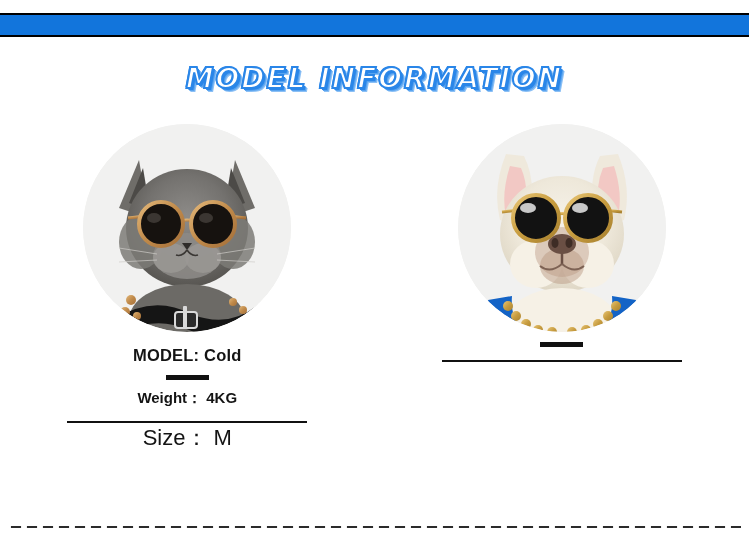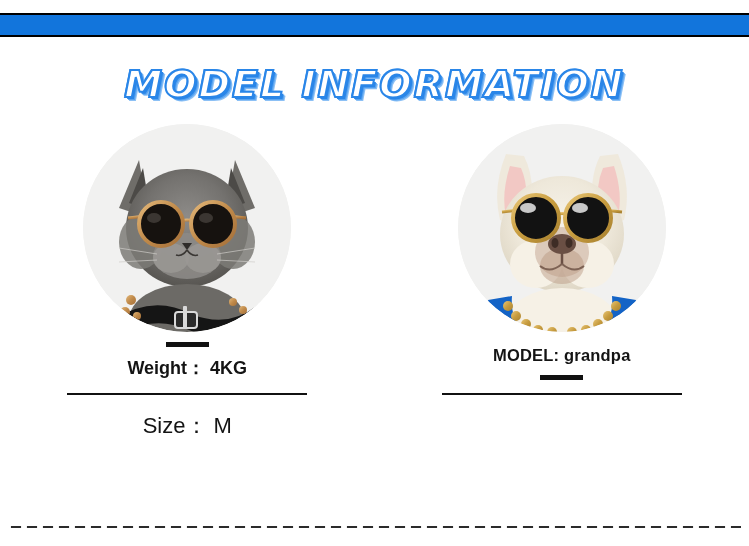--- a/index.html
+++ b/index.html
@@ -35,21 +35,21 @@
   .title-wrap {
     position: absolute;
     left: 0;
     top: 62px;
     width: 749px;
     text-align: center;
   }
   .title {
     display: inline-block;
     font-family: "DejaVu Sans", sans-serif;
-    font-size: 38px;
+    font-size: 28px;
     font-weight: bold;
     font-style: italic;
     letter-spacing: 2px;
     color: #ffffff;
     -webkit-text-stroke: 2px #2a86e8;
     text-shadow:
        2px 2px 0 #2a86e8,
        3px 3px 0 #5aa4ef,
        4px 4px 0 #8cc0f5,
       -1px -1px 0 #2a86e8;
@@ -92,33 +92,33 @@
     white-space: nowrap;
   }
   .rule-thick {
     width: 43px;
     height: 5px;
     background: #111111;
     margin: 10px 0 0 0;
   }
   .weight-line {
     margin-top: 9px;
-    font-size: 18px;
+    font-size: 15px;
     font-weight: bold;
     color: #141414;
     white-space: nowrap;
   }
   .rule-thin {
     width: 240px;
     height: 2px;
     background: #111111;
     margin-top: 13px;
   }
   .size-line {
-    margin-top: 16px;
+    margin-top: 0;
     font-size: 22px;
     font-weight: normal;
     color: #141414;
     white-space: nowrap;
   }
 
   
   .dotted {
     position: absolute;
     left: 8px;
@@ -212,20 +212,21 @@
                 <circle cx="54" cy="192" r="4"></circle>
               <circle cx="150" cy="178" r="4"></circle>
                 <circle cx="160" cy="186" r="4"></circle>
             </g>
             <rect x="92" y="188" width="22" height="16" rx="3" fill="#2a2a2a" stroke="#d9d9d9" stroke-width="2"></rect>
             <rect x="100" y="182" width="4" height="22" rx="1" fill="#d9d9d9"></rect>
           </g>
         </svg>
       </div>
 
+      <div class="model-line">MODEL: Cold</div>
       <div class="rule-thick"></div>
       <div class="weight-line">Weight： 4KG</div>
       <div class="rule-thin"></div>
       <div class="size-line">Size： M</div>
     </div>
 
     <div class="model-col">
 
       <div class="photo">
         <svg viewBox="0 0 208 208" xmlns="http://www.w3.org/2000/svg">
@@ -292,21 +293,20 @@
               <circle cx="158" cy="182" r="5"></circle>
                 <circle cx="150" cy="192" r="5"></circle>
               <circle cx="140" cy="200" r="5"></circle>
                 <circle cx="128" cy="206" r="5"></circle>
               <circle cx="114" cy="208" r="5"></circle>
             </g>
           </g>
         </svg>
       </div>
 
-      <div class="model-line">MODEL: grandpa</div>
       <div class="rule-thick"></div>
       <div class="rule-thin"></div>
     </div>
 
   </div>
 
   <div class="dotted"></div>
 
 </div>
 

